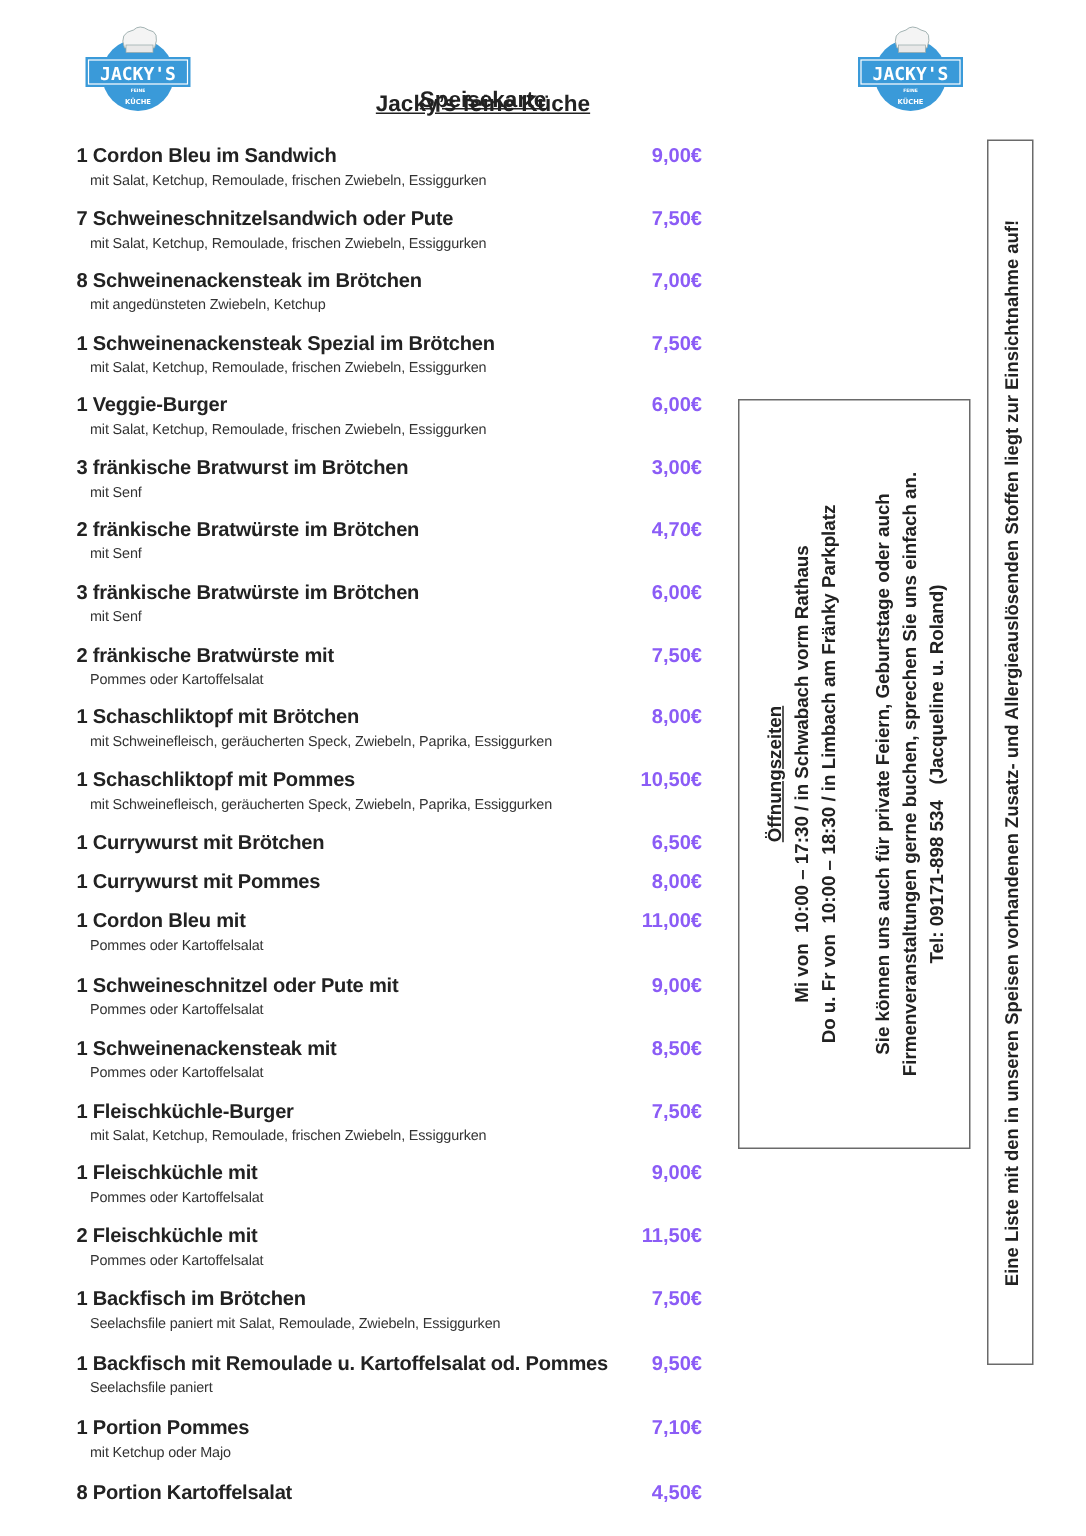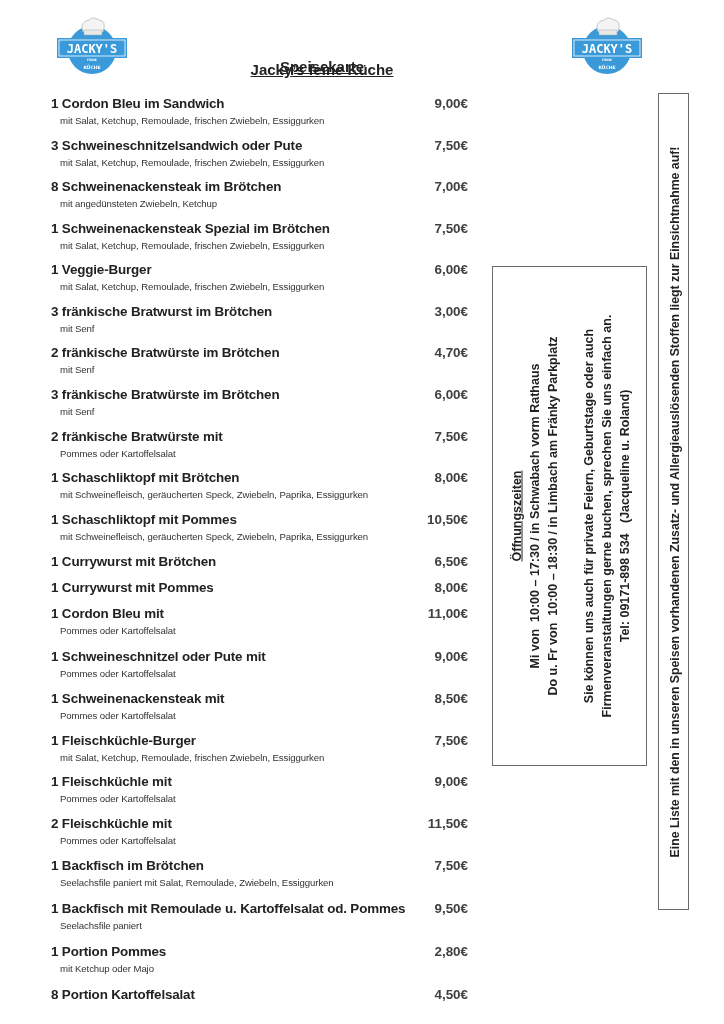--- a/index.html
+++ b/index.html
@@ -10,21 +10,21 @@
   .logo-right { left: 570px; top: 16px; }
   .logo svg { width: 100%; height: 100%; display: block; }
   .title { position: absolute; left: 200px; width: 244px; text-align: center;
            font-weight: bold; font-size: 15px; text-decoration: underline; color: #222; }
   .title-1 { top: 29px; margin-top: 32px; }
   .title-2 { top: 58px; }
   .item { position: absolute; left: 51px; width: 417px; }
   .item-name { position: absolute; left: 0; top: 0; font-weight: bold; font-size: 13.4px;
                white-space: nowrap; color: #222; letter-spacing: -0.15px; }
   .item-price { position: absolute; right: 0; top: 0; font-weight: bold; font-size: 13.4px;
-                white-space: nowrap; color: #404040; }
+                white-space: nowrap; color: #8b5cf6; }
   .item-desc { position: absolute; left: 9px; top: 19px; font-size: 9.6px; white-space: nowrap;
                color: #333; letter-spacing: -0.1px; }
   .box-hours { position: absolute; left: 492px; top: 266px; width: 155px; height: 500px;
                border: 1.5px solid #6a6a6a; box-sizing: border-box; }
   .box-hours .rot { position: absolute; left: 50%; top: 50%; width: 500px; height: 155px;
                     transform: translate(-50%, -50%) rotate(-90deg); text-align: center;
                     display: flex; flex-direction: column; justify-content: center; }
   .hours-heading { font-weight: bold; font-size: 12.5px; text-decoration: underline; line-height: 18px; color: #222; }
   .hours-line { font-weight: bold; font-size: 12.5px; line-height: 18px; color: #222; white-space: pre; }
   .gap { height: 18px; }
@@ -66,21 +66,21 @@
 <div class="title title-1">Jacky’s feine Küche</div>
 <div class="title title-2">Speisekarte</div>
 
 <div id="menu-list">
     <div class="item" style="top: 96px;">
       <span class="item-name">1 Cordon Bleu im Sandwich</span>
       <span class="item-price">9,00€</span>
       <span class="item-desc">mit Salat, Ketchup, Remoulade, frischen Zwiebeln, Essiggurken</span>
     </div>
     <div class="item" style="top: 138px;">
-      <span class="item-name">3 Schweineschnitzelsandwich oder Pute</span>
+      <span class="item-name">7 Schweineschnitzelsandwich oder Pute</span>
       <span class="item-price">7,50€</span>
       <span class="item-desc">mit Salat, Ketchup, Remoulade, frischen Zwiebeln, Essiggurken</span>
     </div>
     <div class="item" style="top: 179px;">
       <span class="item-name">8 Schweinenackensteak im Brötchen</span>
       <span class="item-price">7,00€</span>
       <span class="item-desc">mit angedünsteten Zwiebeln, Ketchup</span>
     </div>
     <div class="item" style="top: 221px;">
       <span class="item-name">1 Schweinenackensteak Spezial im Brötchen</span>
@@ -165,21 +165,21 @@
       <span class="item-price">7,50€</span>
       <span class="item-desc">Seelachsfile paniert mit Salat, Remoulade, Zwiebeln, Essiggurken</span>
     </div>
     <div class="item" style="top: 901px;">
       <span class="item-name">1 Backfisch mit Remoulade u. Kartoffelsalat od. Pommes</span>
       <span class="item-price">9,50€</span>
       <span class="item-desc">Seelachsfile paniert</span>
     </div>
     <div class="item" style="top: 944px;">
       <span class="item-name">1 Portion Pommes</span>
-      <span class="item-price">2,80€</span>
+      <span class="item-price">7,10€</span>
       <span class="item-desc">mit Ketchup oder Majo</span>
     </div>
     <div class="item" style="top: 987px;">
       <span class="item-name">8 Portion Kartoffelsalat</span>
       <span class="item-price">4,50€</span>
     </div>
   </div>
 
 <div class="box-hours">
   <div class="rot">

